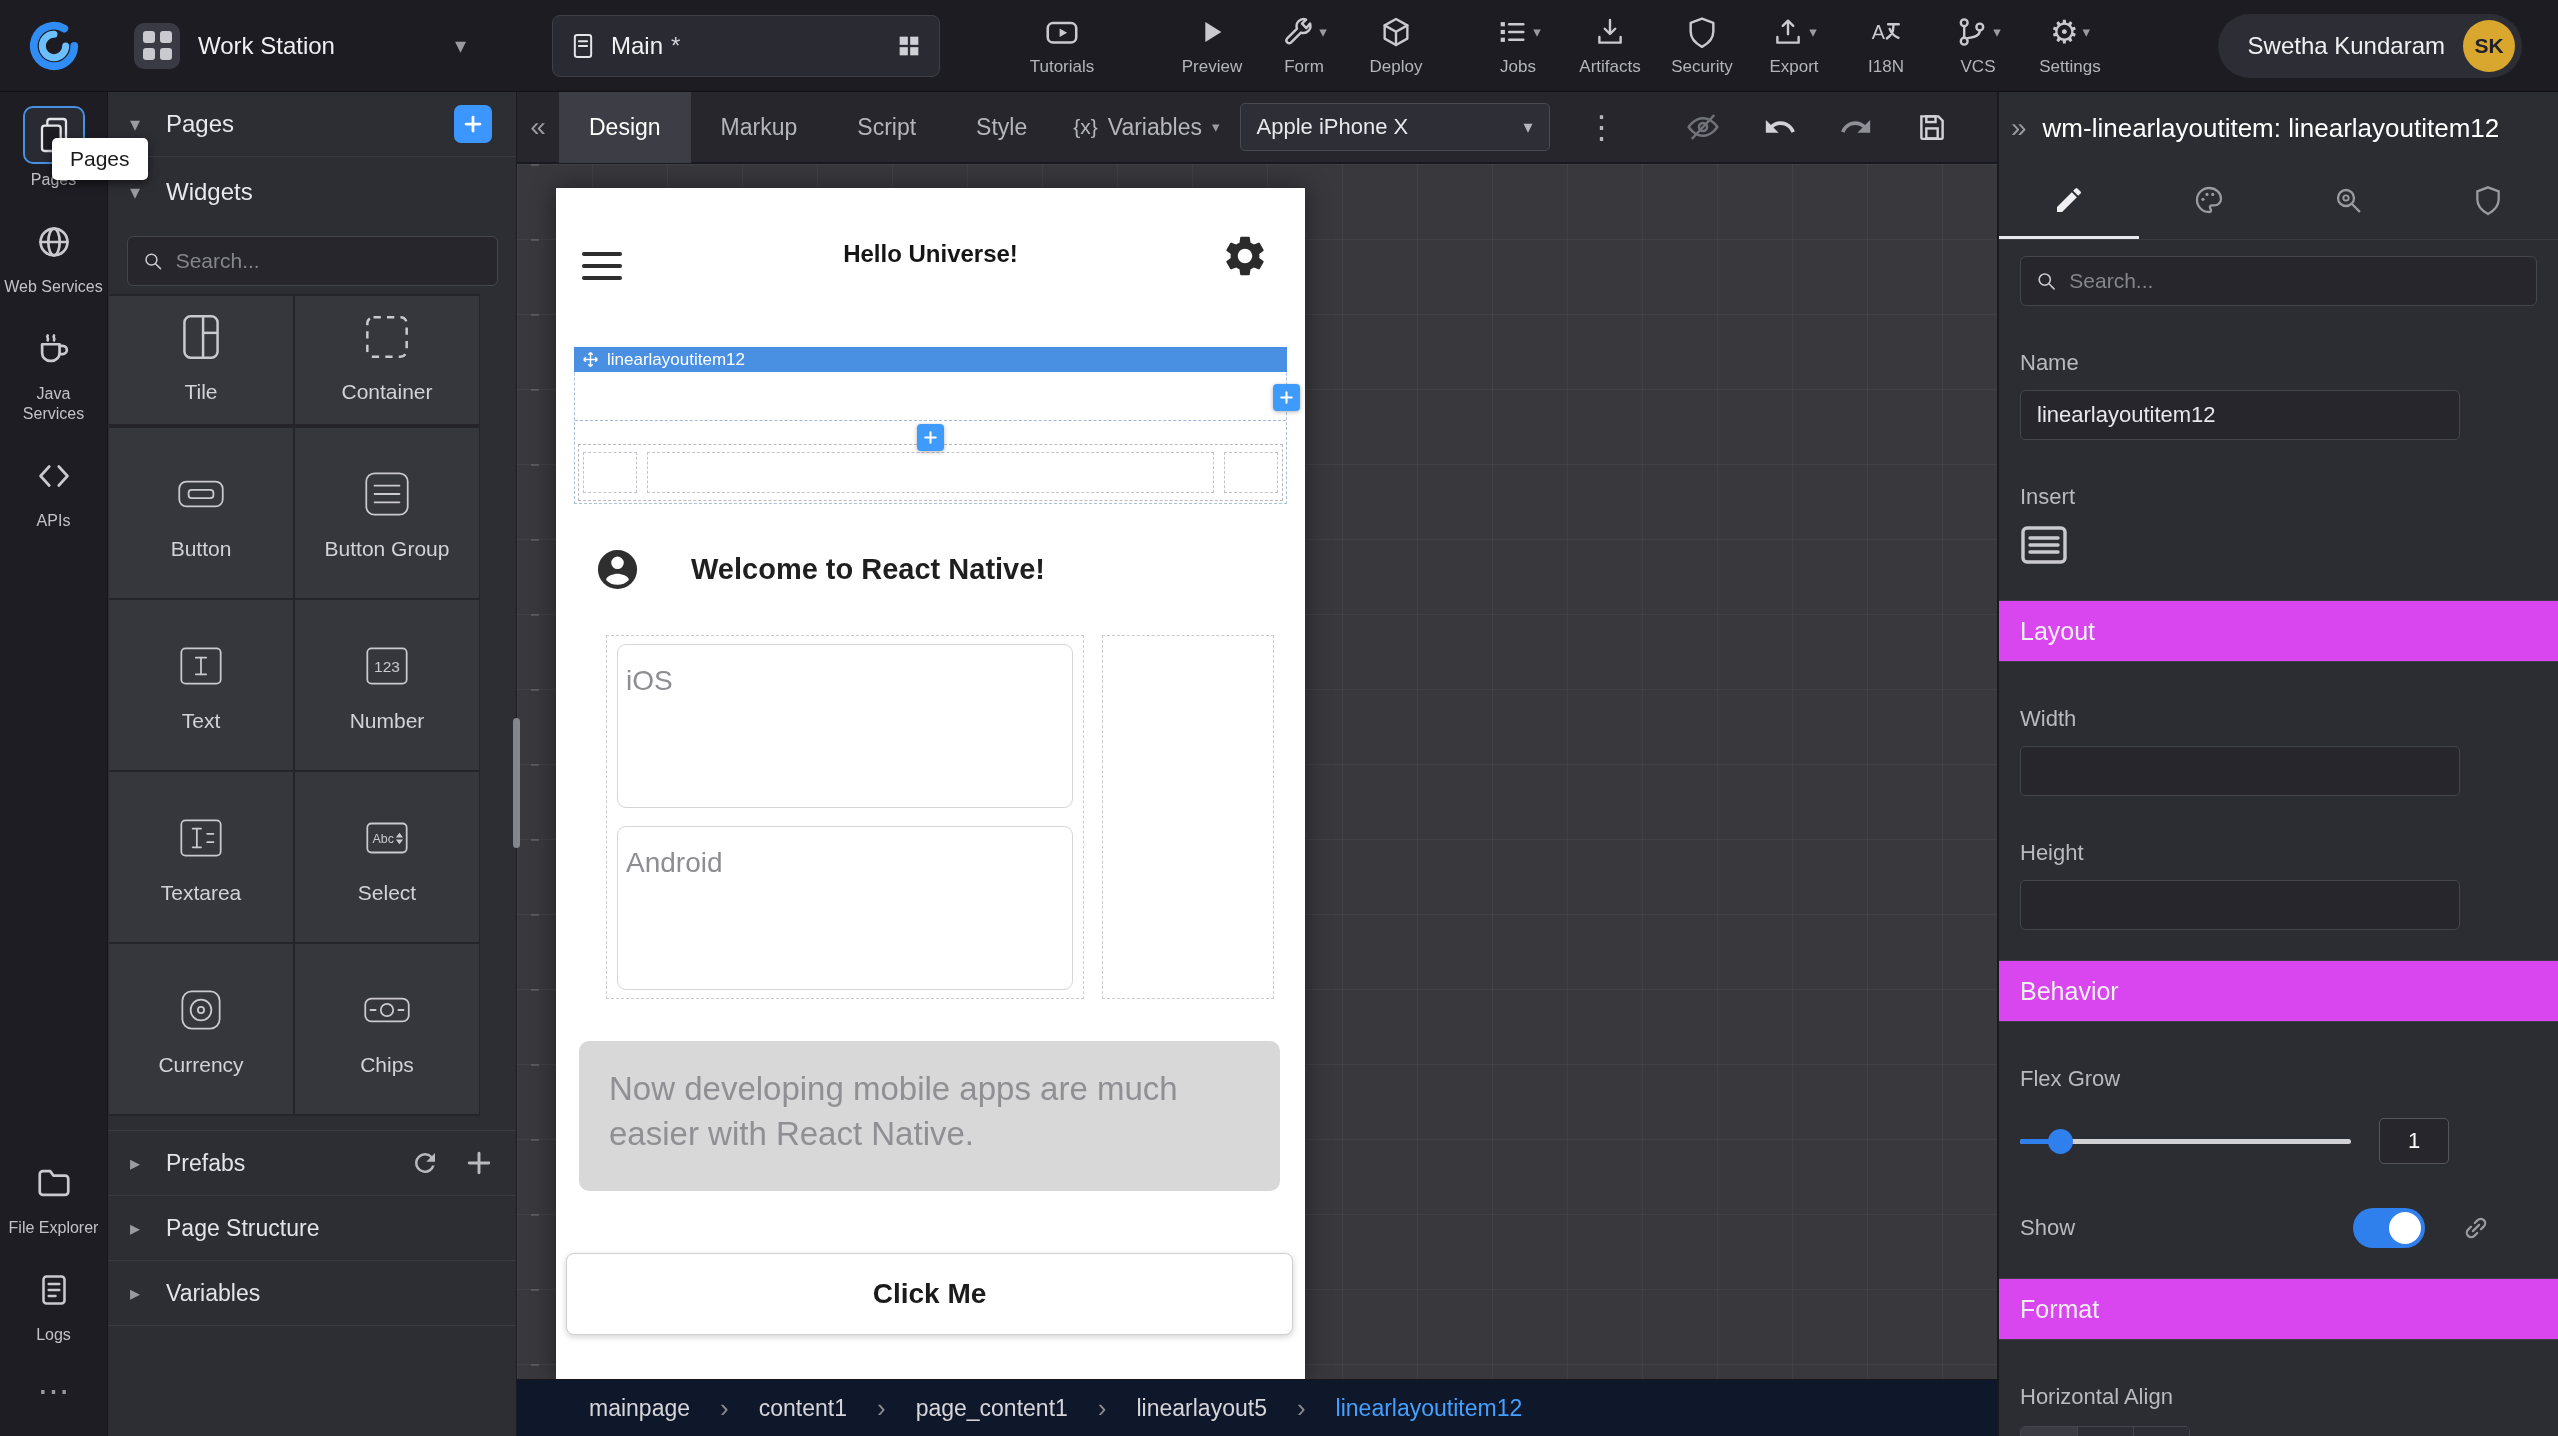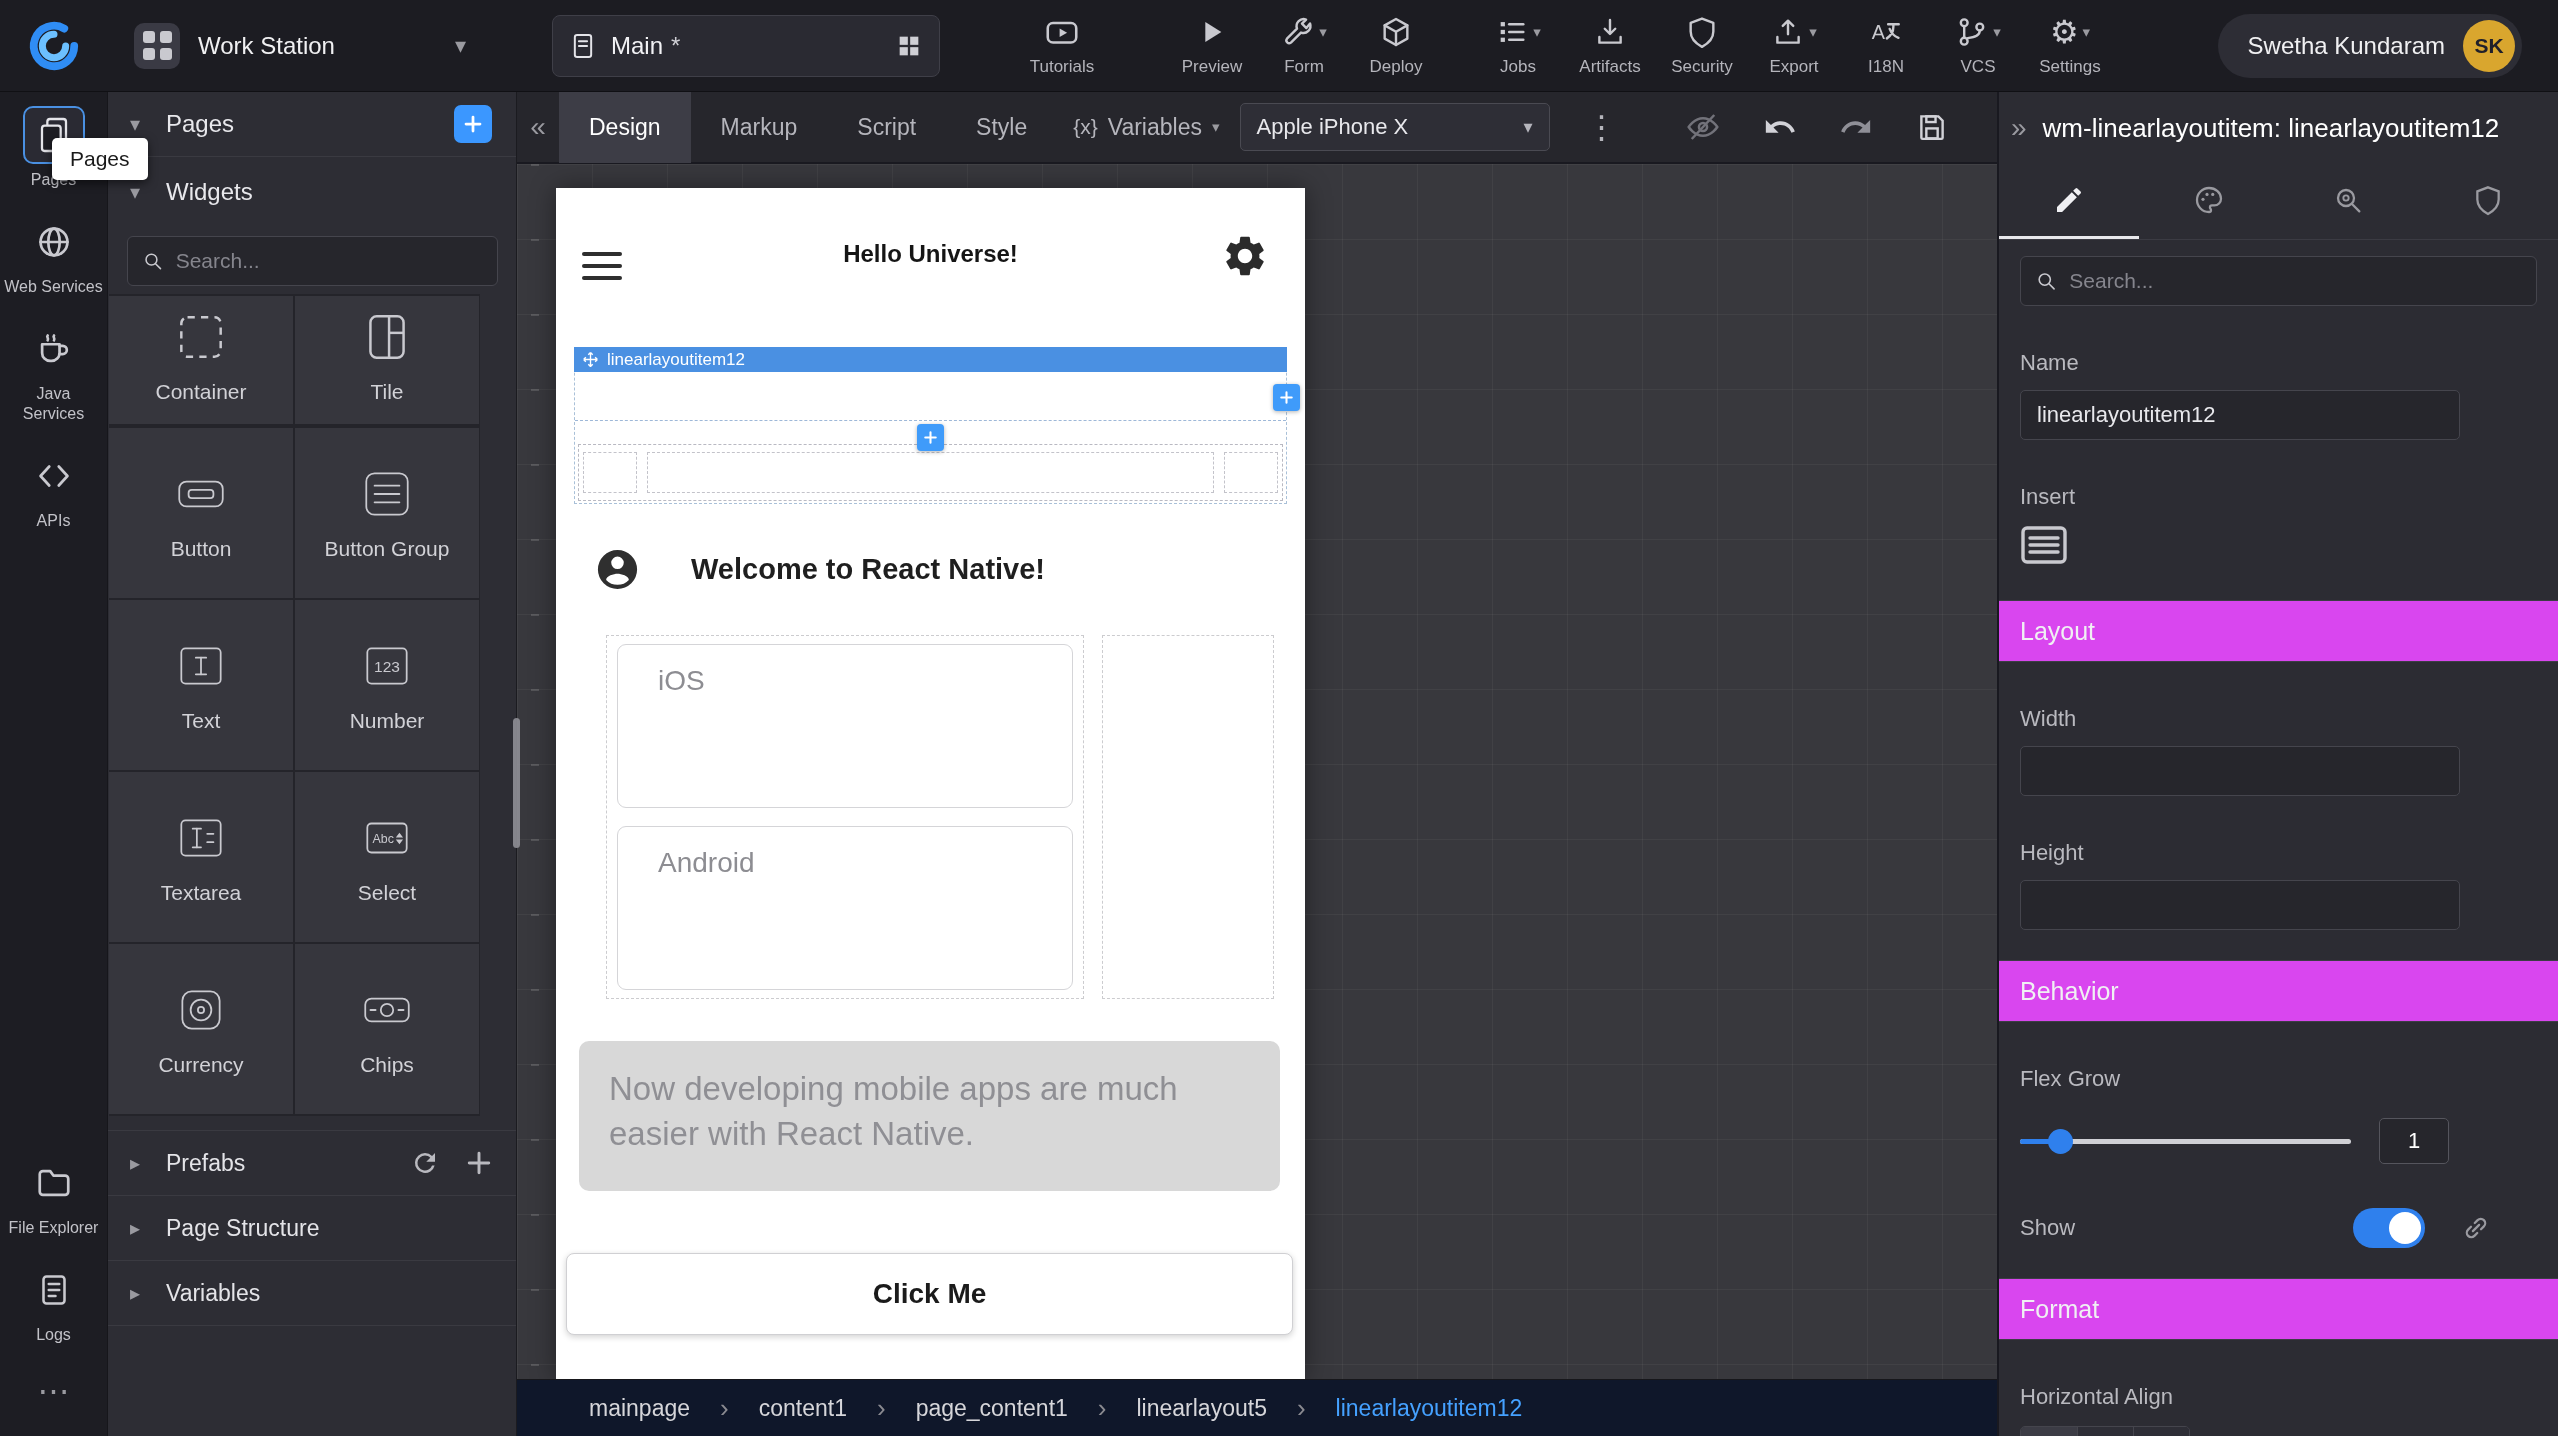--- a/index.html
+++ b/index.html
@@ -129,21 +129,21 @@
   .pbtn { position:absolute; width:27px; height:27px; background:#3f9bfa; border-radius:4px;
           display:flex; align-items:center; justify-content:center; box-shadow:0 1px 4px rgba(0,0,0,.3); cursor:pointer; z-index:5; }
   .pbtn.right { right:-14px; top:36px; }
   .pbtn.center { left:50%; margin-left:-14px; top:76px; }
 
   .welcome { position:absolute; left:0; top:351px; right:0; height:60px; display:flex; align-items:center; padding-left:38px; }
   .welcome-text { margin-left:50px; font-size:29px; font-weight:bold; color:#1f1f1f; }
 
   .lists { position:absolute; left:50px; top:447px; width:478px; height:364px; border:1px dashed #cccccf;
            padding:8px 10px; display:flex; flex-direction:column; gap:18px; }
-  .card { flex:1; border:1px solid #d5d5d8; border-radius:9px; padding:20px 40px; font-size:28px; color:#8d8d92; cursor:pointer; }
+  .card { flex:1; border:1px solid #d5d5d8; border-radius:9px; padding:20px 8px; font-size:28px; color:#8d8d92; cursor:pointer; }
   .list-col { position:absolute; left:546px; top:447px; width:172px; height:364px; border:1px dashed #cccccf; }
 
   .note { position:absolute; left:23px; top:853px; width:701px; height:150px; background:#d8d8d8;
           border-radius:10px; padding:26px 30px; font-size:33px; line-height:1.35; color:#8f8f94; }
   .cta { position:absolute; left:10px; top:1065px; width:727px; height:82px; background:#ffffff;
          border:1px solid #d0d0d3; border-radius:8px; box-shadow:0 2px 6px rgba(0,0,0,.18);
          display:flex; align-items:center; justify-content:center; font-size:28px; font-weight:bold; color:#1b1b1b; cursor:pointer; }
 
   .cv-breadcrumb { height:57px; background:#0f172a; border-top:1px solid #17171b; display:flex;
                    align-items:center; padding-left:72px; flex:none;gap:12px; }
@@ -420,34 +420,34 @@
             <line x1="15" y1="15" x2="20.5" y2="20.5" class="st"></line>
           </svg>
         <input type="text" placeholder="Search..." style="">
       </div>
     </div>
 
     <div class="wgrid">
       <div class="tile partial">
         <div class="tile-icon">
           <svg width="58" height="58" viewBox="0 0 56 56">
-              <rect x="9" y="9" width="38" height="38" rx="6" fill="none" stroke="#c9c9cf" stroke-width="2.4" stroke-dasharray="7 6"></rect>
-            </svg>
-        </div>
-        <div class="tile-label">Container</div>
-      </div>
-      <div class="tile partial">
-        <div class="tile-icon">
-          <svg width="58" height="58" viewBox="0 0 56 56">
               <rect x="12" y="8" width="32" height="40" rx="6" fill="none" stroke="#c9c9cf" stroke-width="2.4"></rect>
               <line x1="30" y1="8" x2="30" y2="48" stroke="#c9c9cf" stroke-width="2.4"></line>
               <line x1="30" y1="24" x2="44" y2="24" stroke="#c9c9cf" stroke-width="2.4"></line>
             </svg>
         </div>
         <div class="tile-label">Tile</div>
+      </div>
+      <div class="tile partial">
+        <div class="tile-icon">
+          <svg width="58" height="58" viewBox="0 0 56 56">
+              <rect x="9" y="9" width="38" height="38" rx="6" fill="none" stroke="#c9c9cf" stroke-width="2.4" stroke-dasharray="7 6"></rect>
+            </svg>
+        </div>
+        <div class="tile-label">Container</div>
       </div>
     </div>
 
 
     <div class="wgrid">
       <div class="tile">
         <div class="tile-icon">
           <svg width="58" height="58" viewBox="0 0 56 56">
               <rect x="7" y="16" width="42" height="24" rx="7" class="st" stroke-width="2.4"></rect>
               <rect x="16" y="24" width="24" height="8" rx="3" class="st" stroke-width="2.4"></rect>

